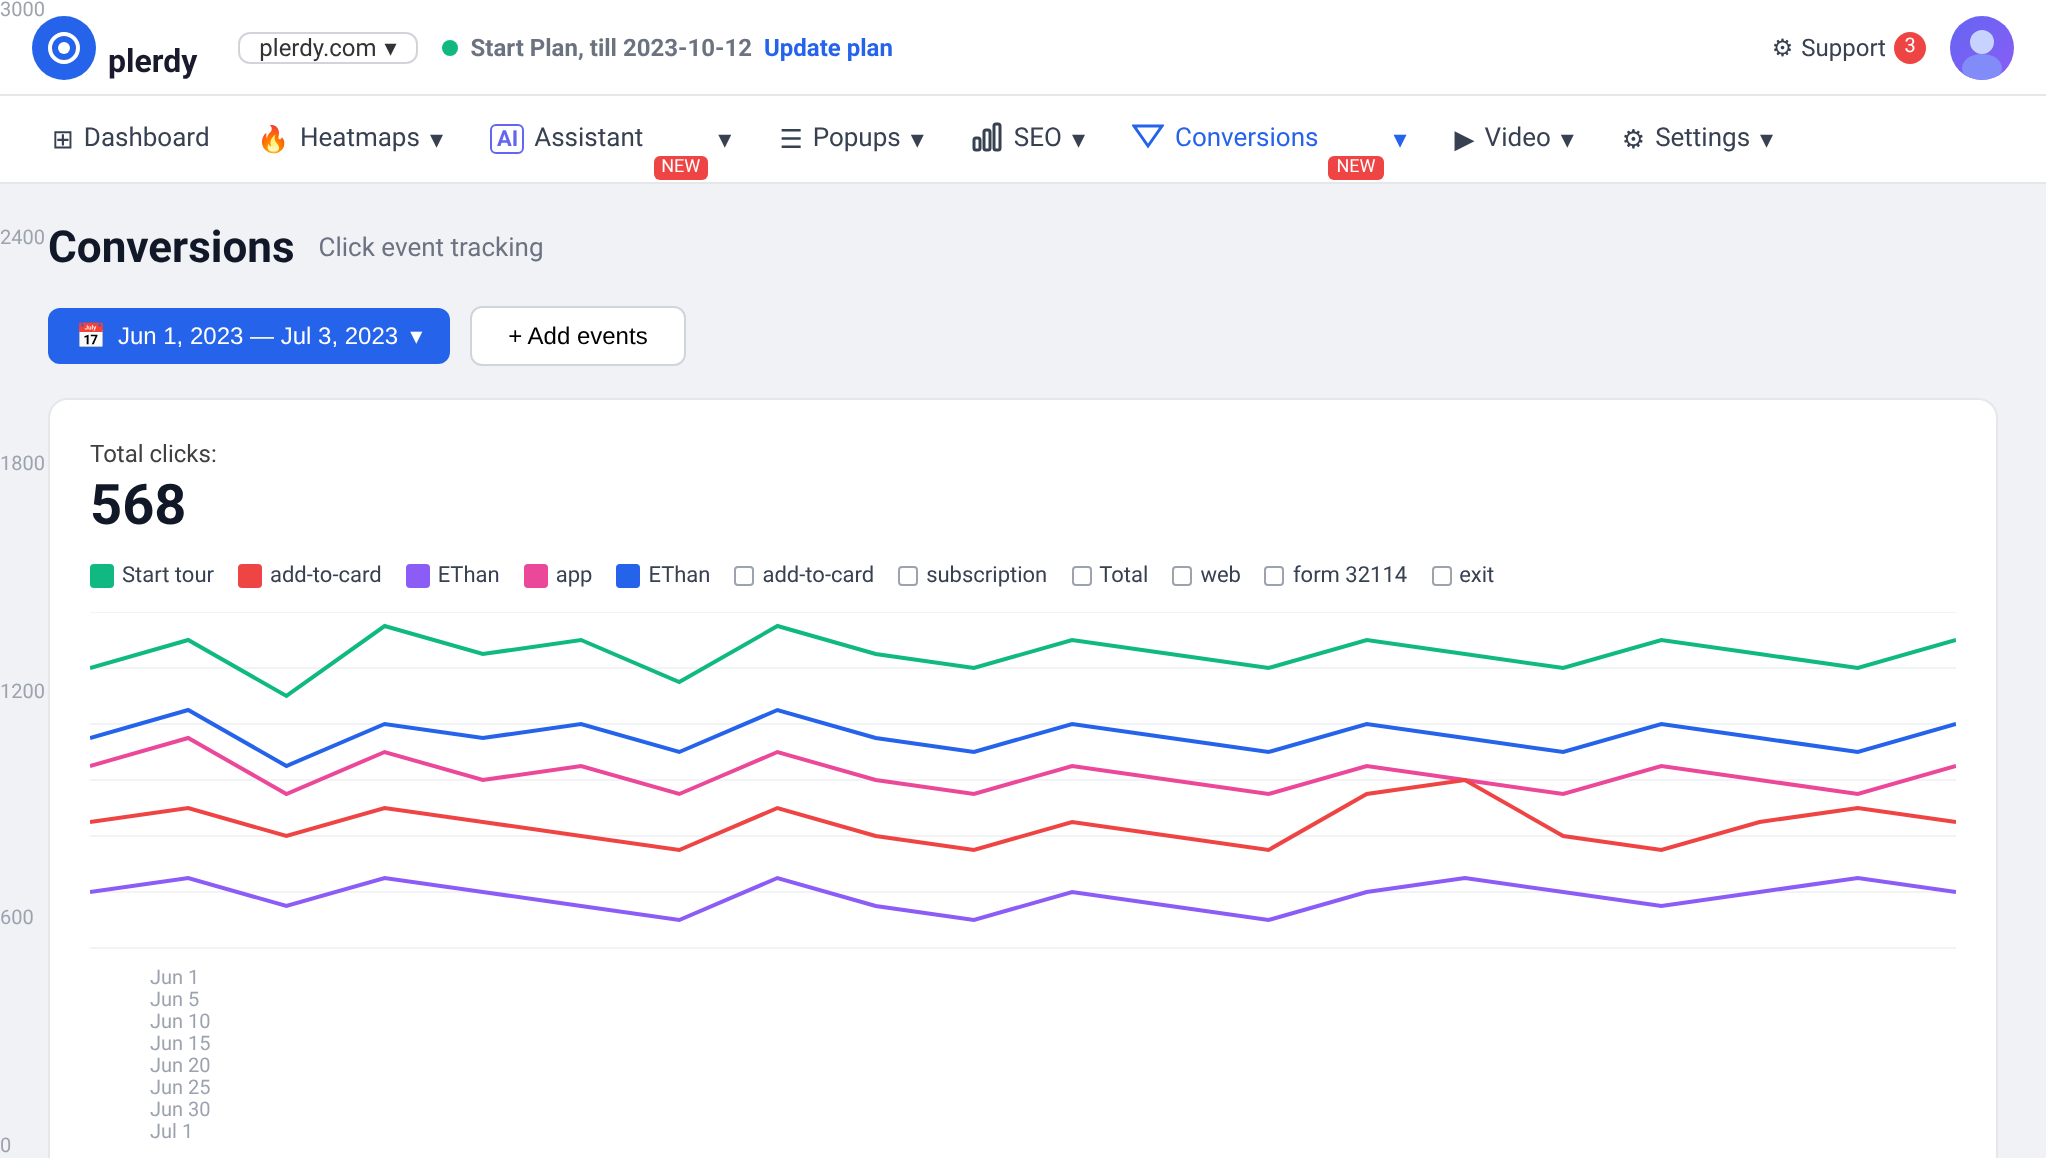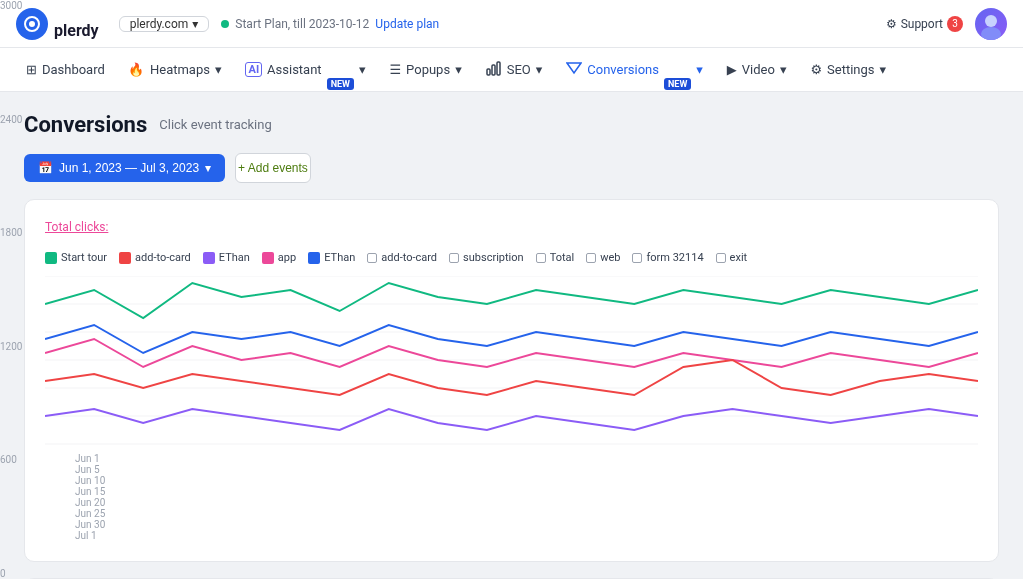--- a/index.html
+++ b/index.html
@@ -46,20 +46,21 @@
       gap: 4px;
       cursor: pointer;
       background: #fff;
     }
     .plan-info {
       display: flex;
       align-items: center;
       gap: 6px;
       font-size: 12px;
       color: #6b7280;
+      font-weight: bold;
     }
     .plan-dot { width: 8px; height: 8px; border-radius: 50%; background: #10b981; }
     .plan-link { color: #2563eb; text-decoration: none; }
     .nav-spacer { flex: 1; }
     .support-btn {
       display: flex;
       align-items: center;
       gap: 4px;
       font-size: 12px;
       color: #374151;
@@ -100,26 +101,26 @@
       gap: 5px;
       padding: 6px 10px;
       border-radius: 6px;
       cursor: pointer;
       font-size: 13px;
       color: #374151;
       white-space: nowrap;
     }
     .nav-item.active { color: #2563eb; }
     .new-badge {
-      background: #1d4ed8;
+      background: #ef4444;
       color: white;
       font-size: 9px;
       padding: 1px 4px;
       border-radius: 3px;
-      font-weight: 700;
+      font-weight: 400;
       margin-top: 28px;
     }
 
     
     .page-content {
       padding: 20px 24px;
     }
     .page-header {
       display: flex;
       align-items: center;
@@ -149,40 +150,40 @@
       border-radius: 6px;
       padding: 7px 14px;
       font-size: 12px;
       display: flex;
       align-items: center;
       gap: 6px;
       cursor: pointer;
     }
     .add-events-btn {
       background: #fff;
-      color: #4d7c0f;
+      color: #000000;
       border: 1px solid #d1d5db;
       border-radius: 6px;
-      padding: 7px 2px;
+      padding: 7px 18px;
       font-size: 12px;
       display: flex;
       align-items: center;
       gap: 5px;
       cursor: pointer;
     }
 
     
     .chart-card {
       background: #fff;
       border-radius: 10px;
       padding: 20px;
       margin-bottom: 16px;
       border: 1px solid #e5e7eb;
     }
-    .total-clicks-label { font-size: 12px; color: #ec4899; margin-bottom: 17px; text-decoration: underline; }
+    .total-clicks-label { font-size: 12px; color: #404040; margin-bottom: 2px; }
     .total-clicks-value { font-size: 28px; font-weight: 700; color: #111827; margin-bottom: 12px; }
 
     .chart-legend {
       display: flex;
       flex-wrap: wrap;
       gap: 12px;
       margin-bottom: 12px;
       align-items: center;
     }
     .legend-item {
@@ -360,20 +361,21 @@
       <span>Jun 1, 2023 — Jul 3, 2023</span>
       <span>▾</span>
     </button>
     <button class="add-events-btn">
       <span>+ Add events</span>
     </button>
   </div>
 
   <div class="chart-card">
     <div class="total-clicks-label">Total clicks:</div>
+    <div class="total-clicks-value">568</div>
 
     <div class="chart-legend">
       <div class="legend-item">
         <span style="width:12px;height:12px;background:#10b981;border-radius:2px;display:inline-block;"></span>
         <span>Start tour</span>
       </div>
       <div class="legend-item">
         <span style="width:12px;height:12px;background:#ef4444;border-radius:2px;display:inline-block;"></span>
         <span>add-to-card</span>
       </div>

